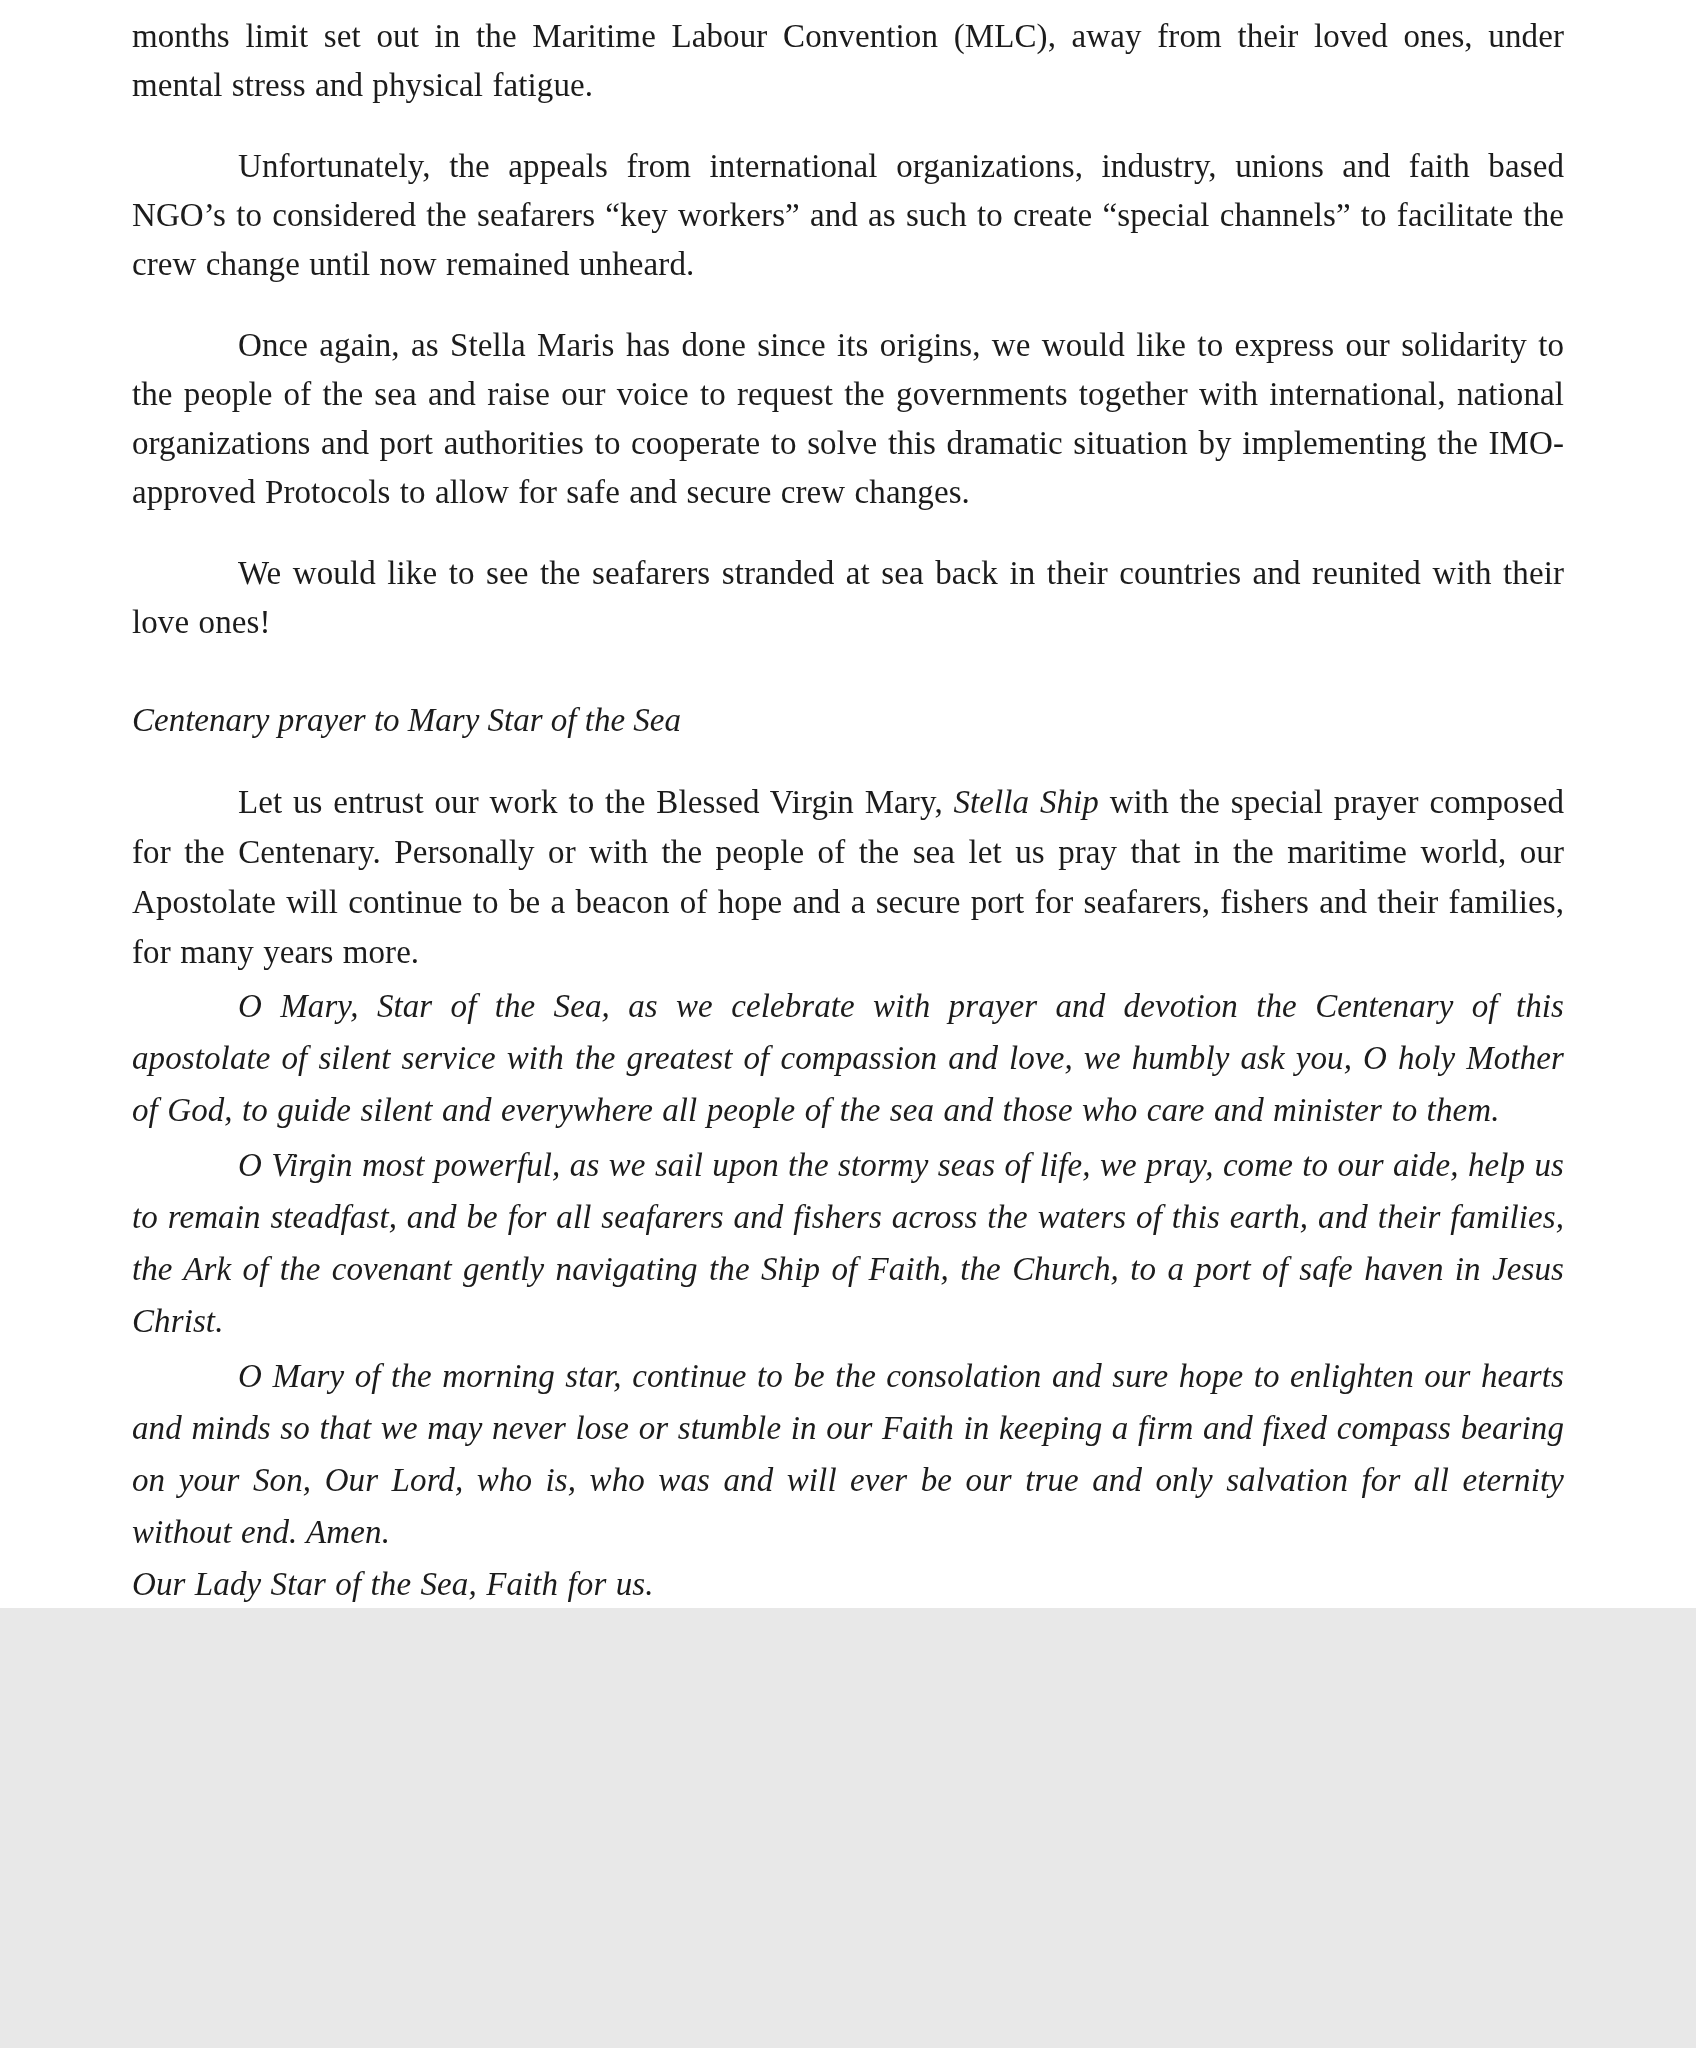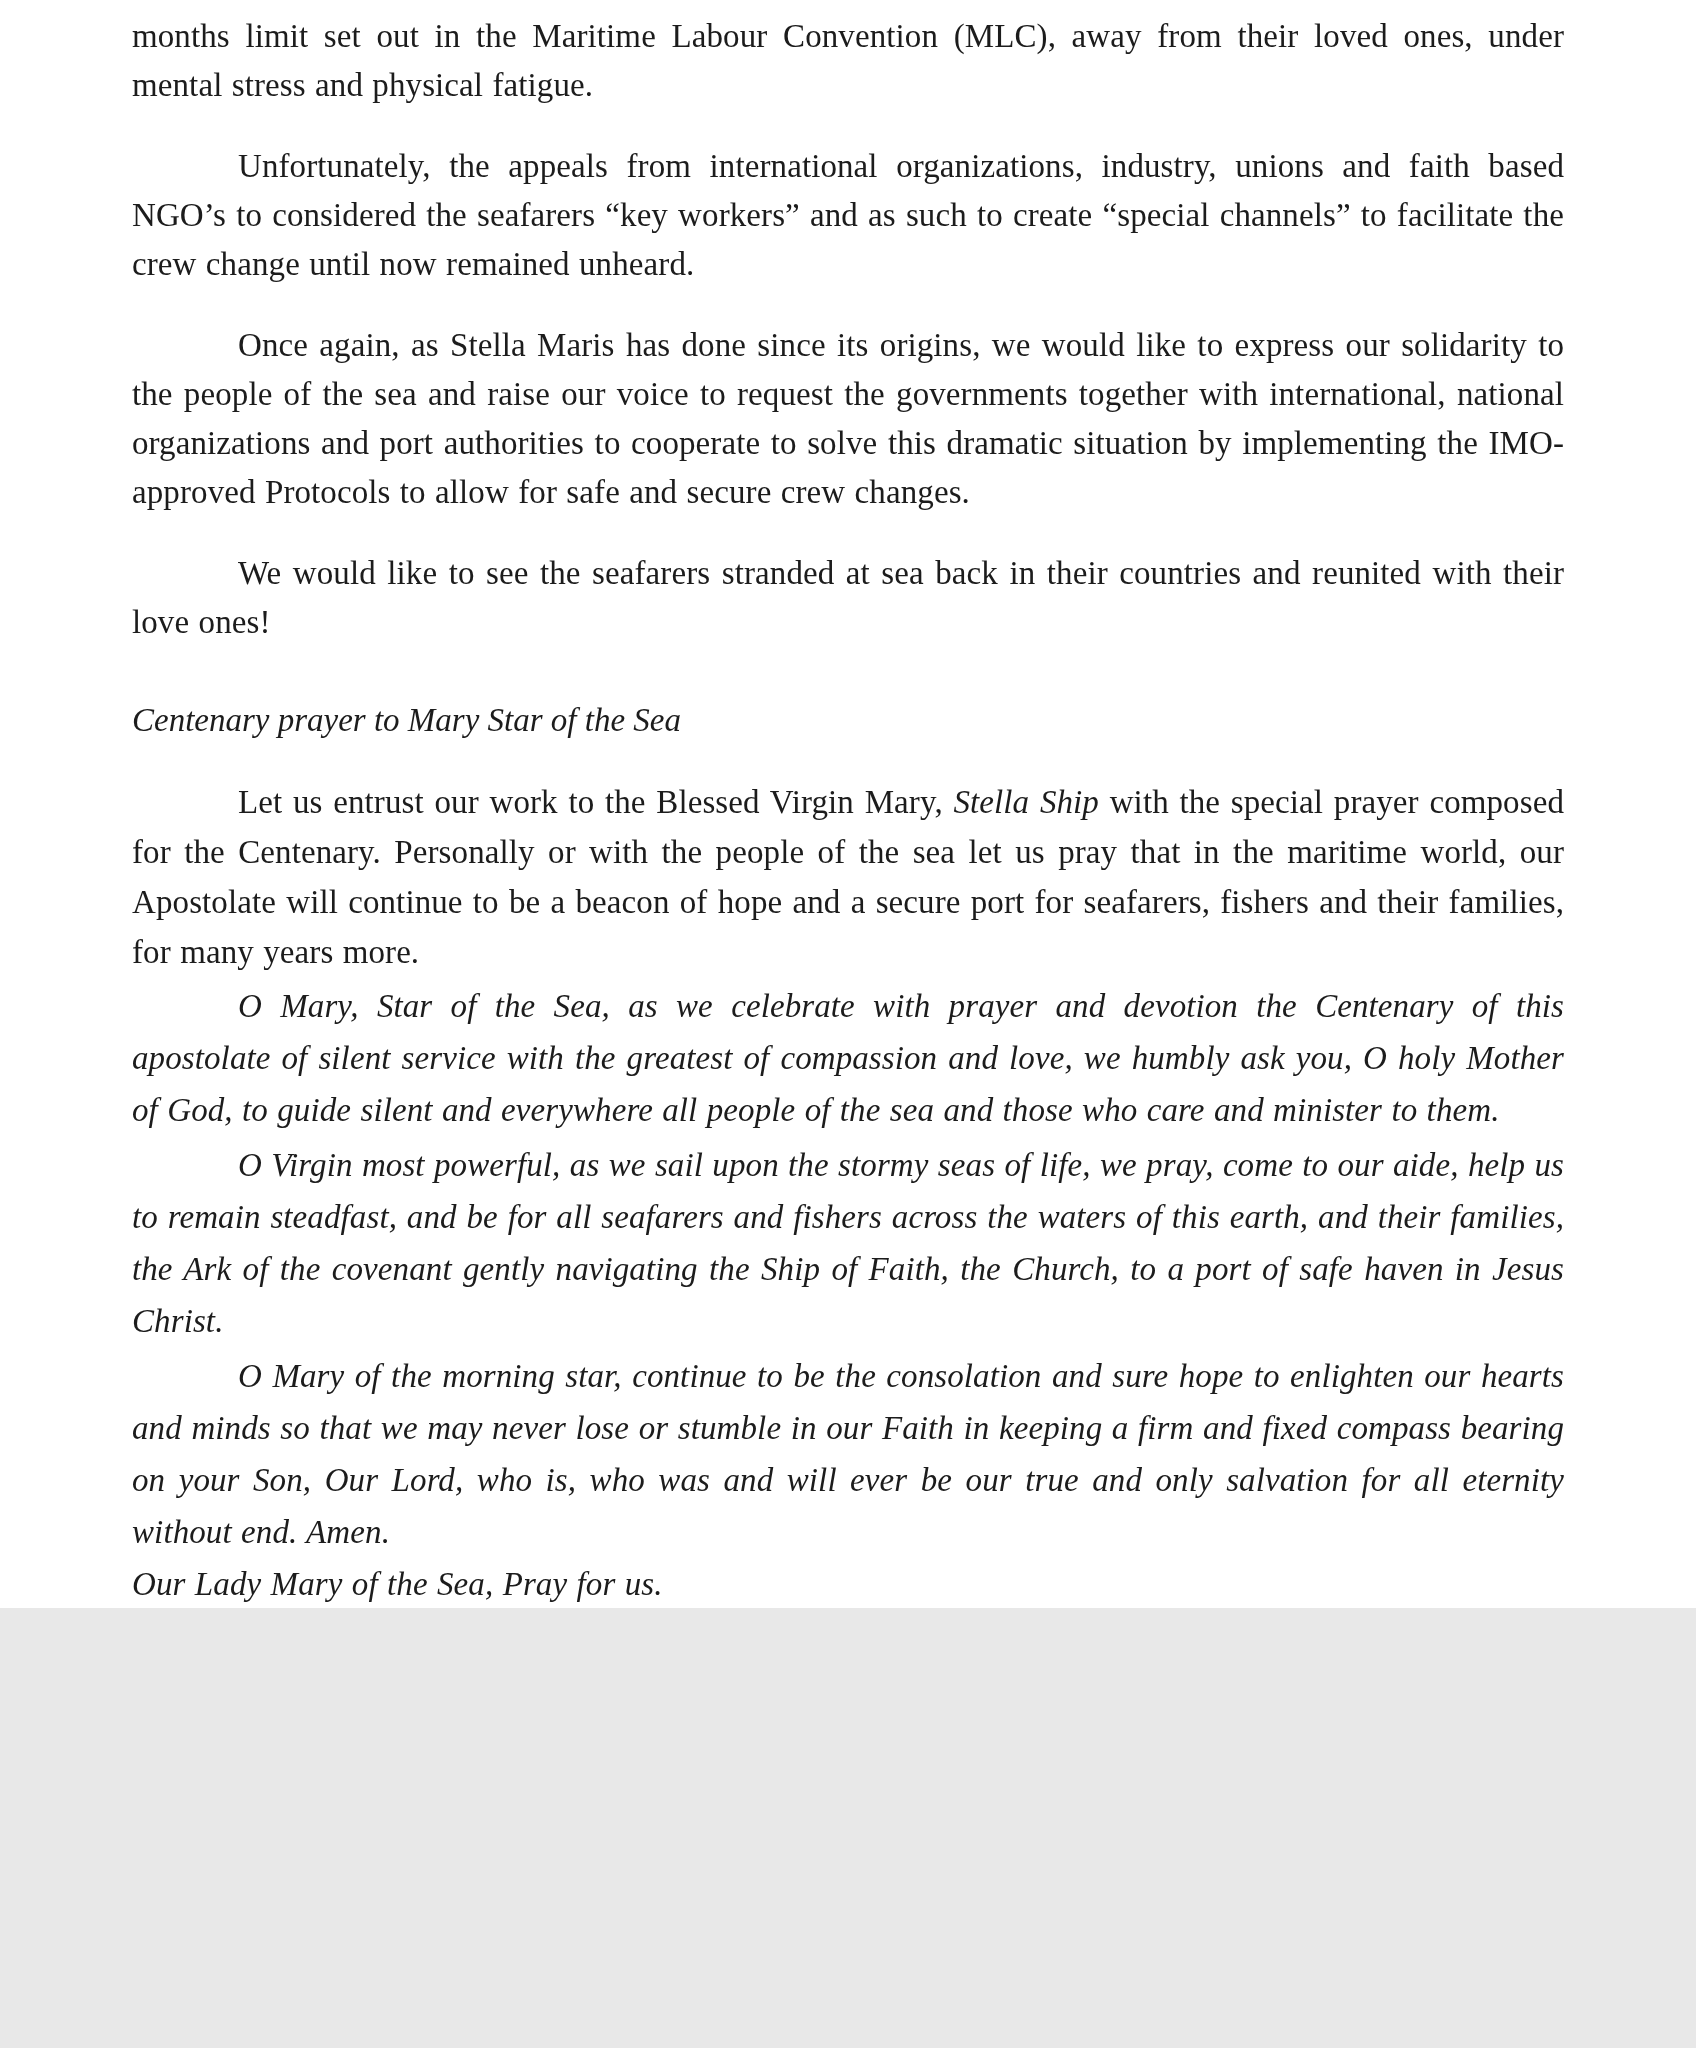--- a/index.html
+++ b/index.html
@@ -86,21 +86,21 @@
     <p class="body ind">Once again, as Stella Maris has done since its origins, we would like to express our solidarity to the people of the sea and raise our voice to request the governments together with international, national organizations and port authorities to cooperate to solve this dramatic situation by implementing the IMO-approved Protocols to allow for safe and secure crew changes.</p>
     <p class="body ind">We would like to see the seafarers stranded at sea back in their countries and reunited with their love ones!</p>
 
     <p class="heading">Centenary prayer to Mary Star of the Sea</p>
 
     <p class="body ind lead"><span>Let us entrust our work to the Blessed Virgin Mary, </span><em>Stella Ship</em><span> with the special prayer composed for the Centenary. Personally or with the people of the sea let us pray that in the maritime world, our Apostolate will continue to be a beacon of hope and a secure port for seafarers, fishers and their families, for many years more.</span></p>
 
     <p class="body ind prayer">O Mary, Star of the Sea, as we celebrate with prayer and devotion the Centenary of this apostolate of silent service with the greatest of compassion and love, we humbly ask you, O holy Mother of God, to guide silent and everywhere all people of the sea and those who care and minister to them.</p>
     <p class="body ind prayer">O Virgin most powerful, as we sail upon the stormy seas of life, we pray, come to our aide, help us to remain steadfast, and be for all seafarers and fishers across the waters of this earth, and their families, the Ark of the covenant gently navigating the Ship of Faith, the Church, to a port of safe haven in Jesus Christ.</p>
     <p class="body ind prayer">O Mary of the morning star, continue to be the consolation and sure hope to enlighten our hearts and minds so that we may never lose or stumble in our Faith in keeping a firm and fixed compass bearing on your Son, Our Lord, who is, who was and will ever be our true and only salvation for all eternity without end. Amen.</p>
-    <p class="body prayer lastline">Our Lady Mary of the Sea, Pray for us.</p>
+    <p class="body prayer lastline">Our Lady Star of the Sea, Faith for us.</p>
   </div>
 
   <p class="closing-salutation">Sincerely yours</p>
 
   <svg class="signature-svg" viewBox="0 0 560 290" fill="none" stroke="#1a1a24" stroke-linecap="round" stroke-linejoin="round">
 
     <path stroke-width="4" d="M 54 108 C 38 132 26 156 29 180 C 32 204 40 224 50 240 C 55 252 58 262 58 274"></path>
 
     <path stroke-width="3.5" d="M 62 188 C 120 150 230 95 330 58 C 400 32 470 20 522 14"></path>
 

